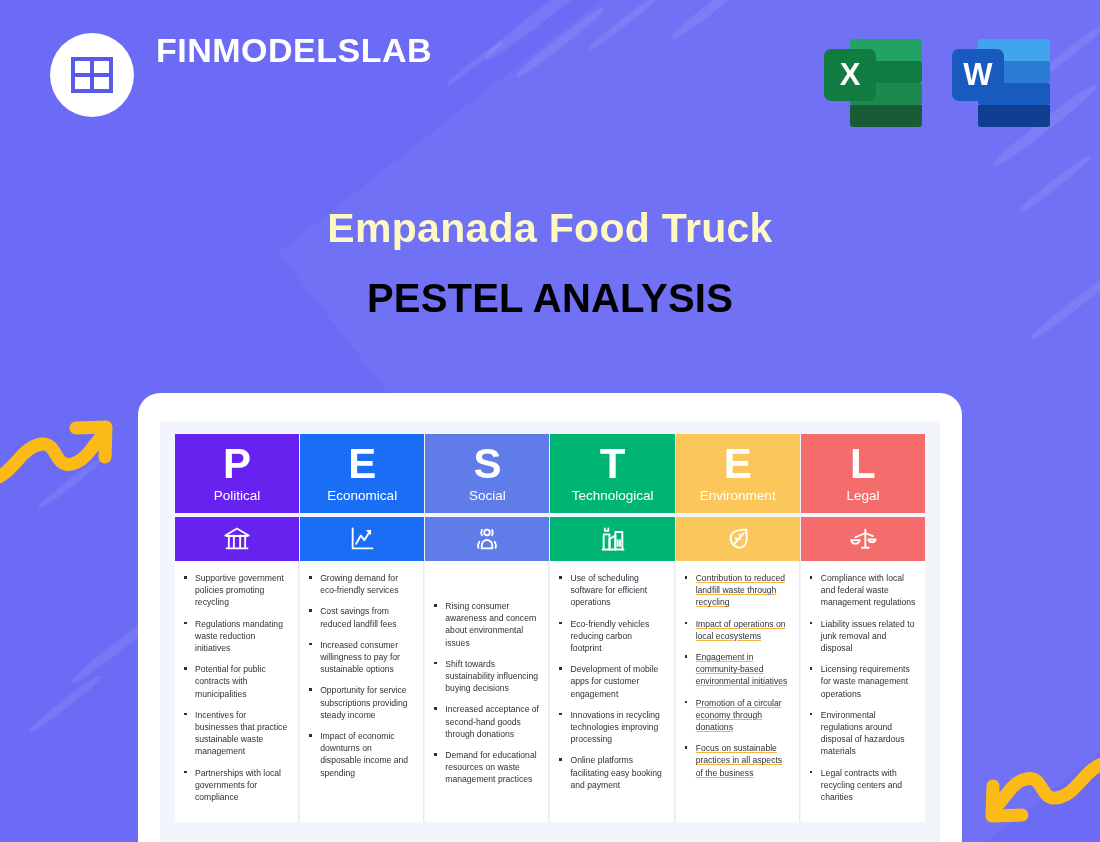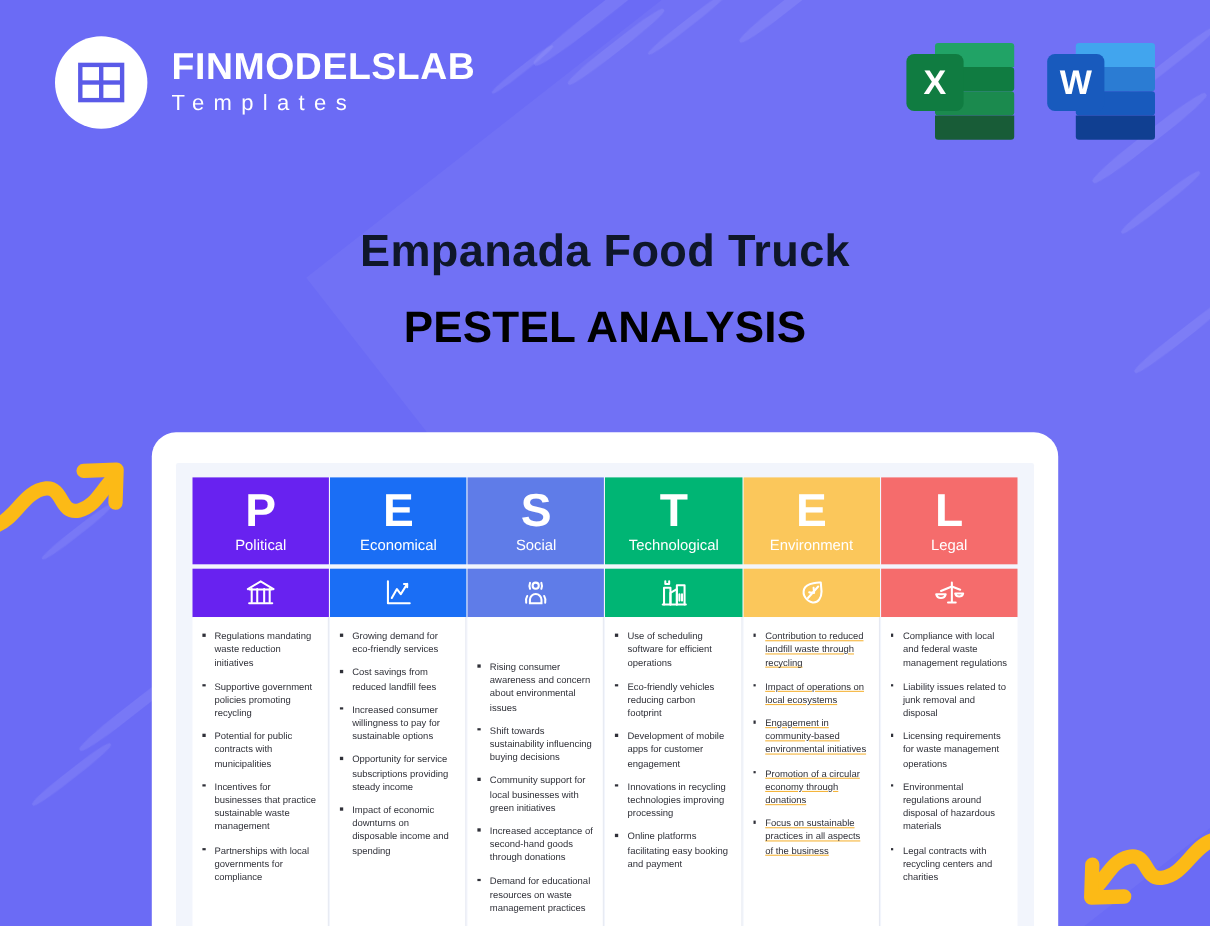--- a/index.html
+++ b/index.html
@@ -37,21 +37,20 @@
     width: 900px; height: 900px;
     background: rgba(255,255,255,0.045);
     transform: rotate(-38deg);
   }
 
   
   .logo-row {
     position: absolute;
     top: 33px; left: 50px;
     display: flex;
-    align-items: center;
     gap: 22px;
     z-index: 5;
   }
   .logo-mark {
     width: 84px; height: 84px;
     border-radius: 50%;
     background: #ffffff;
     display: flex;
     align-items: center;
     justify-content: center;
@@ -121,21 +120,21 @@
   
   .title-block {
     position: absolute;
     top: 205px; left: 0; right: 0;
     text-align: center;
     z-index: 5;
   }
   .title-main {
     font-size: 41px;
     font-weight: bold;
-    color: #0f172a;
+    color: #fef9c3;
     letter-spacing: 0.3px;
   }
   .title-sub {
     font-size: 40px;
     font-weight: bold;
     color: #000000;
     margin-top: 24px;
     letter-spacing: 0.2px;
   }
 
@@ -243,21 +242,20 @@
   <div class="logo-mark">
     <div class="logo-grid">
         <i></i>
         <i></i>
         <i></i>
         <i></i>
       </div>
   </div>
   <div class="logo-text">
     <div class="logo-name">FINMODELSLAB</div>
-    <div class="logo-sub">Templates</div>
   </div>
 </div>
 
 <div class="office-icons">
   <div class="office-icon">
     <div class="oi-band" style="top:14px;  height:22px; background:#21a366; border-radius:3px 3px 0 0;"></div>
     <div class="oi-band" style="top:36px;  height:22px; background:#107c41;"></div>
     <div class="oi-band" style="top:58px;  height:22px; background:#1b8a4e;"></div>
     <div class="oi-band" style="top:80px;  height:22px; background:#185c37; border-radius:0 0 3px 3px;"></div>
     <div class="oi-tile" style="background:#107c41;">X</div>
@@ -374,41 +372,40 @@
           <path d="M1.8 13 A3.8 3.8 0 0 0 9.2 13 Z"></path>
           <path d="M16.6 12.4 A3.2 3.2 0 0 0 22.8 12.4 Z"></path>
           <path d="M11 19.5 H17"></path>
         </svg>
       </div>
     </div>
 
     <div class="pestel">
       <div class="body-cell">
         <ul class="bullets" style="color:#6822f0;">
+          <li>Supportive government policies promoting recycling</li>
           <li>Regulations mandating waste reduction initiatives</li>
-          <li>Supportive government policies promoting recycling</li>
           <li>Potential for public contracts with municipalities</li>
           <li>Incentives for businesses that practice sustainable waste management</li>
           <li>Partnerships with local governments for compliance</li>
         </ul>
       </div>
       <div class="body-cell">
         <ul class="bullets" style="color:#1a6ef5;">
           <li>Growing demand for eco-friendly services</li>
           <li>Cost savings from reduced landfill fees</li>
           <li>Increased consumer willingness to pay for sustainable options</li>
           <li>Opportunity for service subscriptions providing steady income</li>
           <li>Impact of economic downturns on disposable income and spending</li>
         </ul>
       </div>
       <div class="body-cell">
         <ul class="bullets" style="color:#5f7ce8;margin-top:28px;">
           <li>Rising consumer awareness and concern about environmental issues</li>
           <li>Shift towards sustainability influencing buying decisions</li>
-          <li>Community support for local businesses with green initiatives</li>
           <li>Increased acceptance of second-hand goods through donations</li>
           <li>Demand for educational resources on waste management practices</li>
         </ul>
       </div>
       <div class="body-cell">
         <ul class="bullets" style="color:#00b574;">
           <li>Use of scheduling software for efficient operations</li>
           <li>Eco-friendly vehicles reducing carbon footprint</li>
           <li>Development of mobile apps for customer engagement</li>
           <li>Innovations in recycling technologies improving processing</li>

